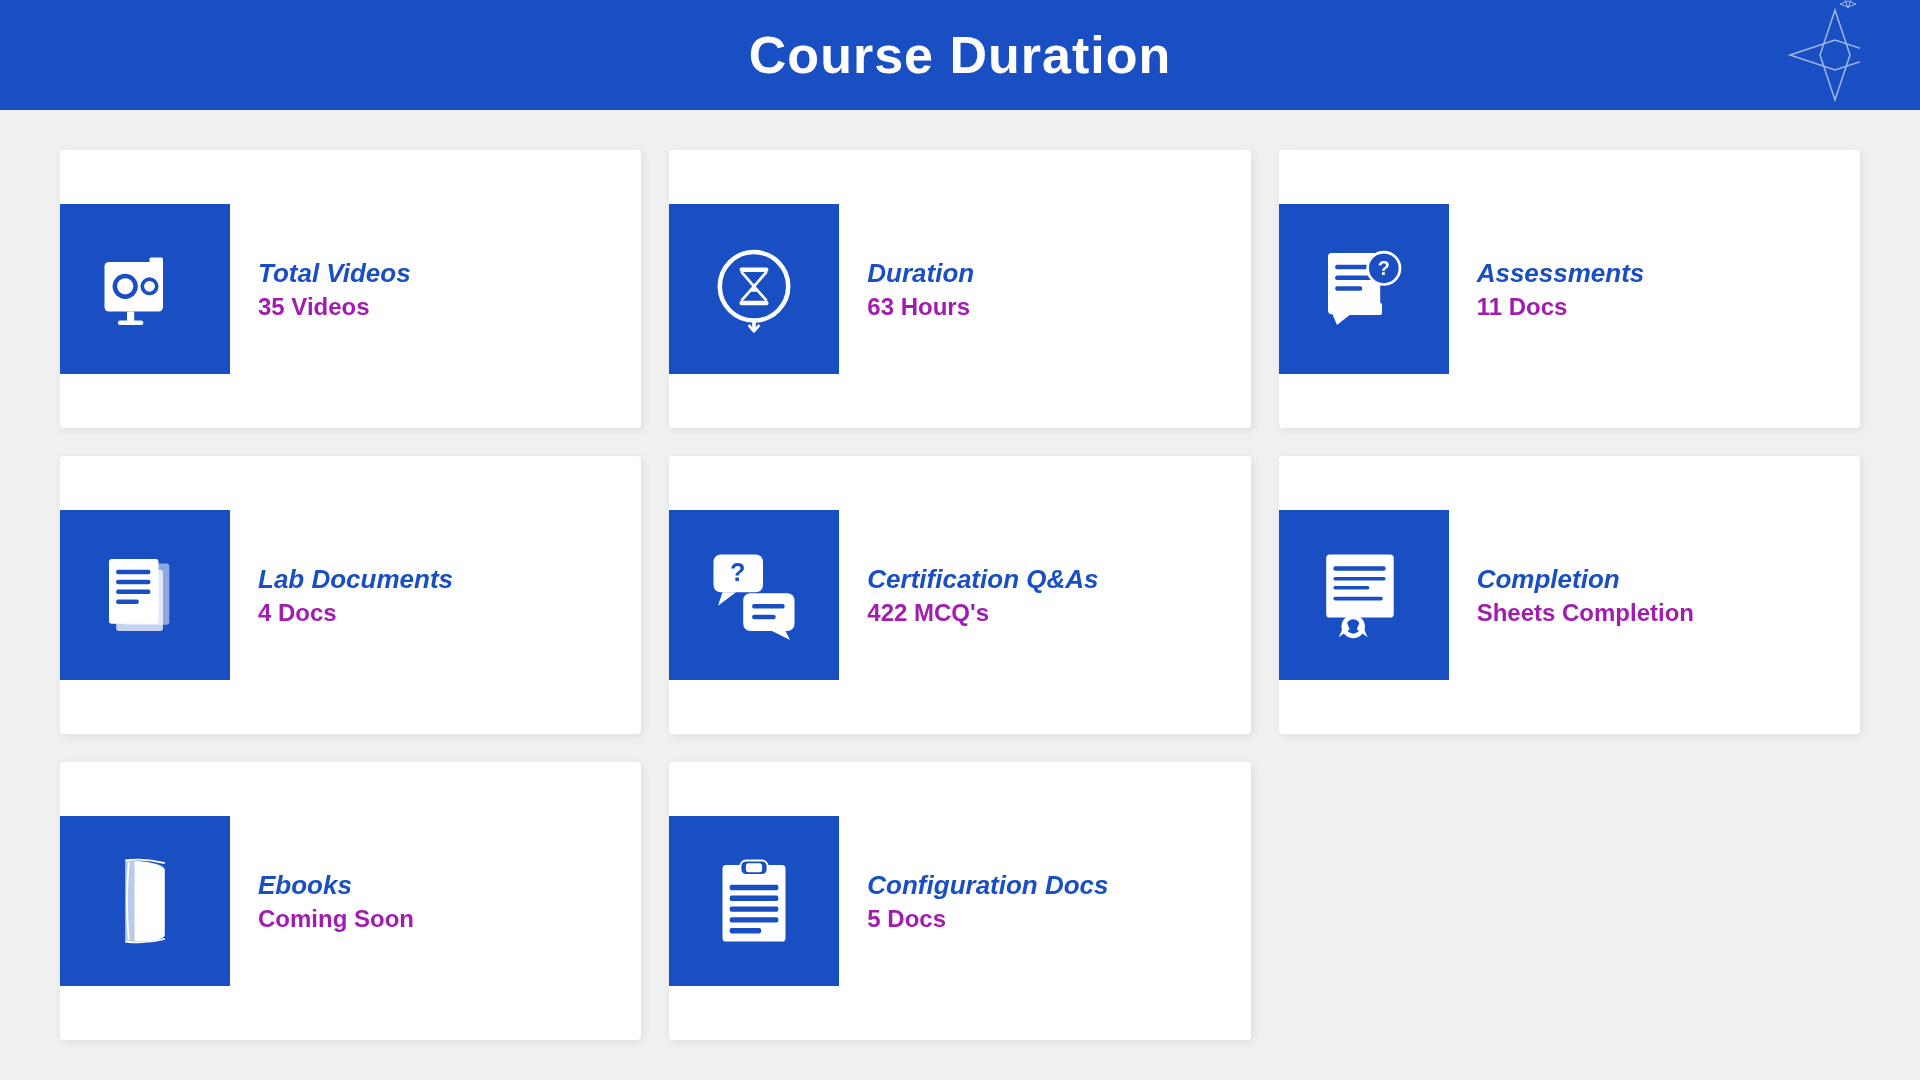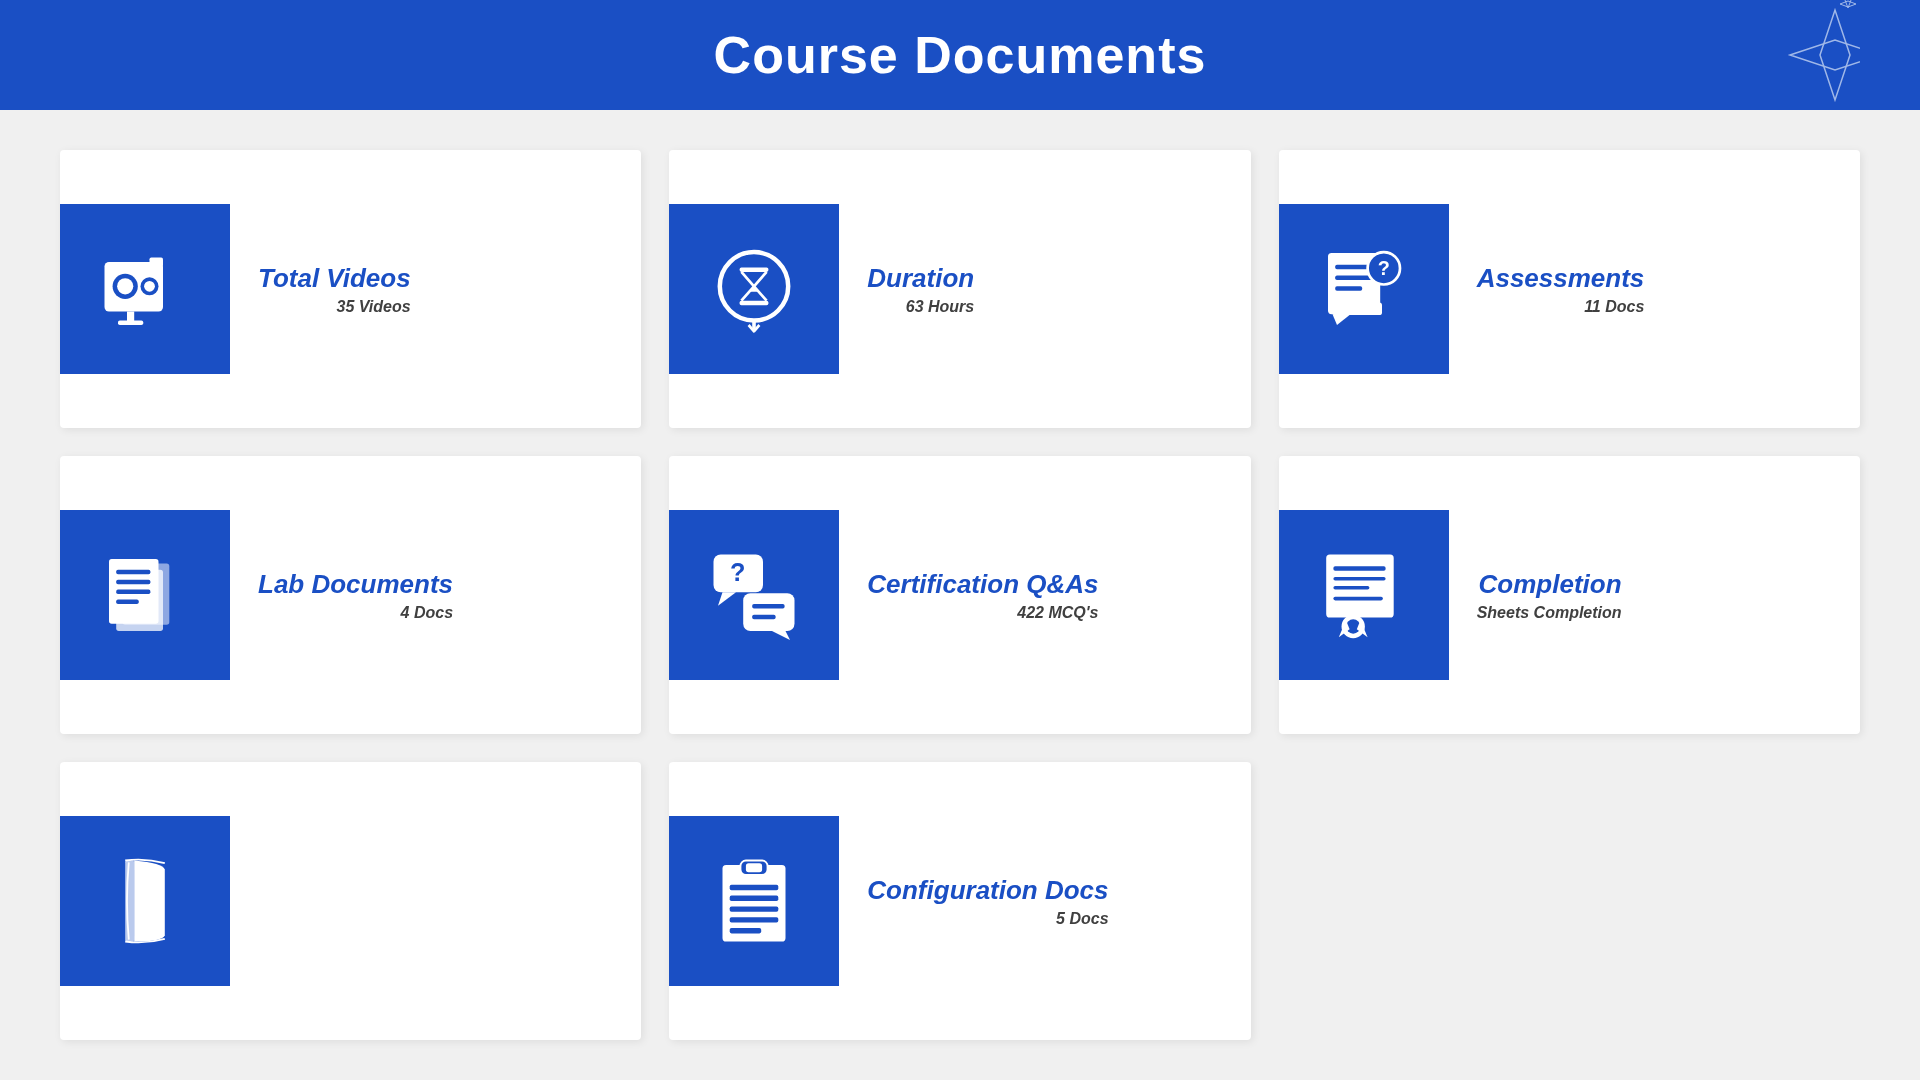--- a/index.html
+++ b/index.html
@@ -55,21 +55,20 @@
 
     .feature-card {
       background: #ffffff;
       border-radius: 4px;
       display: flex;
       align-items: center;
       padding: 0 30px 0 0;
       box-shadow: 2px 2px 8px rgba(0,0,0,0.08);
       overflow: hidden;
       position: relative;
-      text-align: right;
     }
 
     .icon-box {
       width: 170px;
       height: 170px;
       min-width: 170px;
       background: #1a4fc4;
       display: flex;
       align-items: center;
       justify-content: center;
@@ -89,31 +88,30 @@
     }
 
     .feature-title {
       color: #1a4fc4;
       font-size: 26px;
       font-weight: 900;
       font-style: italic;
     }
 
     .feature-value {
-      color: #404040;
-      font-size: 16px;
+      color: #a21caf;
+      font-size: 24px;
       font-weight: 700;
-      font-style: italic;
     }
   </style>
 </head>
 <body>
 
 <div class="header">
-  <h1 class="header-title">Course Documents</h1>
+  <h1 class="header-title">Course Duration</h1>
   <div class="star-decoration">
     <svg viewBox="0 0 120 130" fill="none" xmlns="http://www.w3.org/2000/svg">
 
       <path d="M80 65 L95 20 L110 65 L95 110 Z" stroke="#a0b8e8" stroke-width="1.5" fill="none"></path>
       <path d="M50 65 L95 50 L140 65 L95 80 Z" stroke="#a0b8e8" stroke-width="1.5" fill="none"></path>
 
       <path d="M105 10 L108 2 L111 10 L108 18 Z" stroke="#a0b8e8" stroke-width="1" fill="none"></path>
       <path d="M100 14 L108 11 L116 14 L108 17 Z" stroke="#a0b8e8" stroke-width="1" fill="none"></path>
     </svg>
   </div>
@@ -264,20 +262,24 @@
 
         <path d="M28 5 Q60 8 62 15 L62 88 Q60 95 28 95 Z" fill="white"></path>
 
         <path d="M22 7 Q18 50 22 93" stroke="white" stroke-width="2" fill="none"></path>
 
         <path d="M18 5 Q40 2 62 8" stroke="white" stroke-width="2" fill="none"></path>
 
         <path d="M18 95 Q40 98 62 92" stroke="white" stroke-width="2" fill="none"></path>
       </svg>
     </div>
+    <div class="feature-text">
+      <span class="feature-title">Ebooks</span>
+      <span class="feature-value">Coming Soon</span>
+    </div>
   </div>
 
   <div class="feature-card">
     <div class="icon-box">
       <svg viewBox="0 0 90 100" xmlns="http://www.w3.org/2000/svg">
 
         <rect x="10" y="10" width="70" height="85" rx="4" fill="white"></rect>
 
         <rect x="30" y="5" width="30" height="16" rx="6" fill="#1a4fc4" stroke="white" stroke-width="2"></rect>
         <rect x="36" y="8" width="18" height="10" rx="3" fill="white"></rect>

